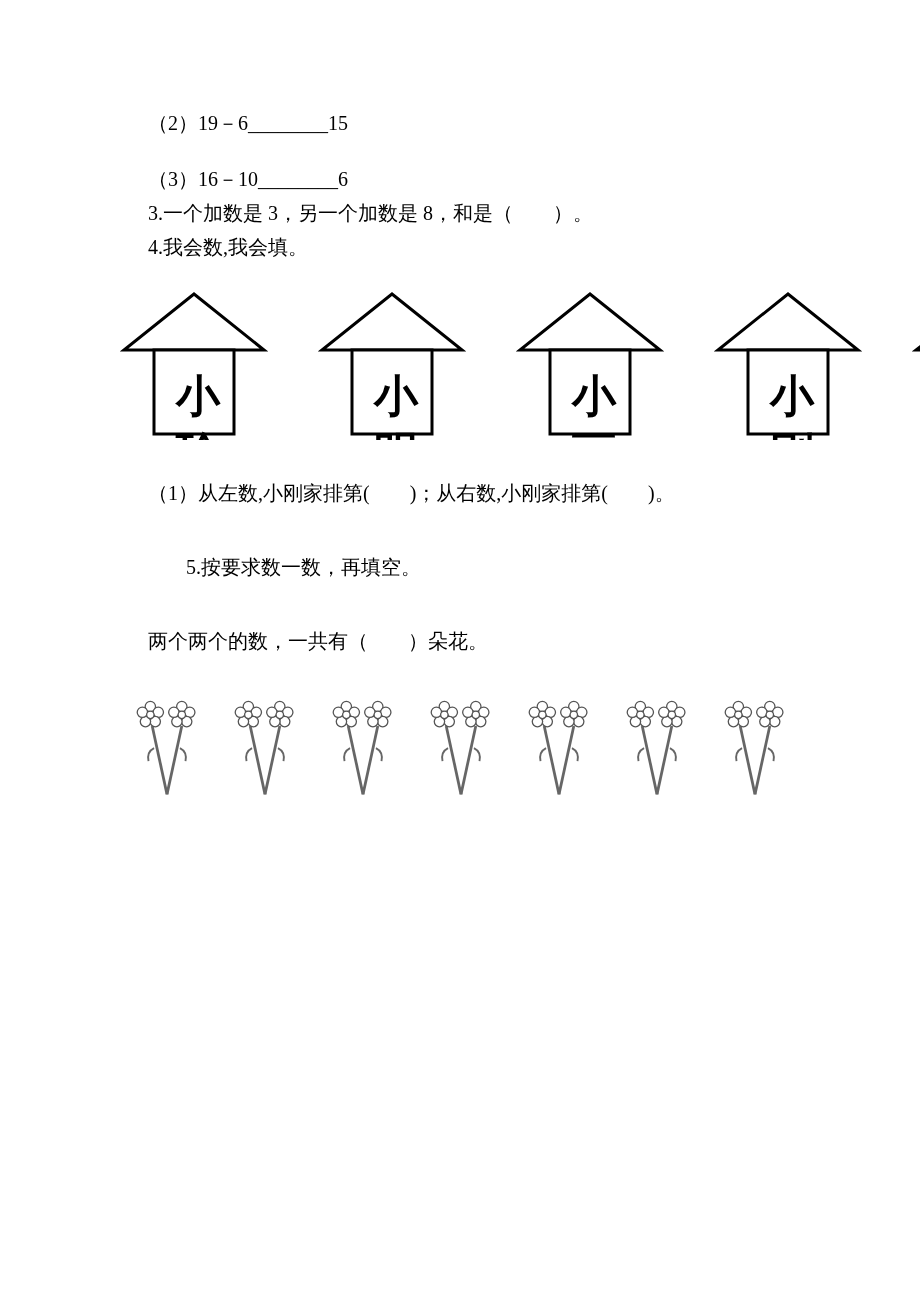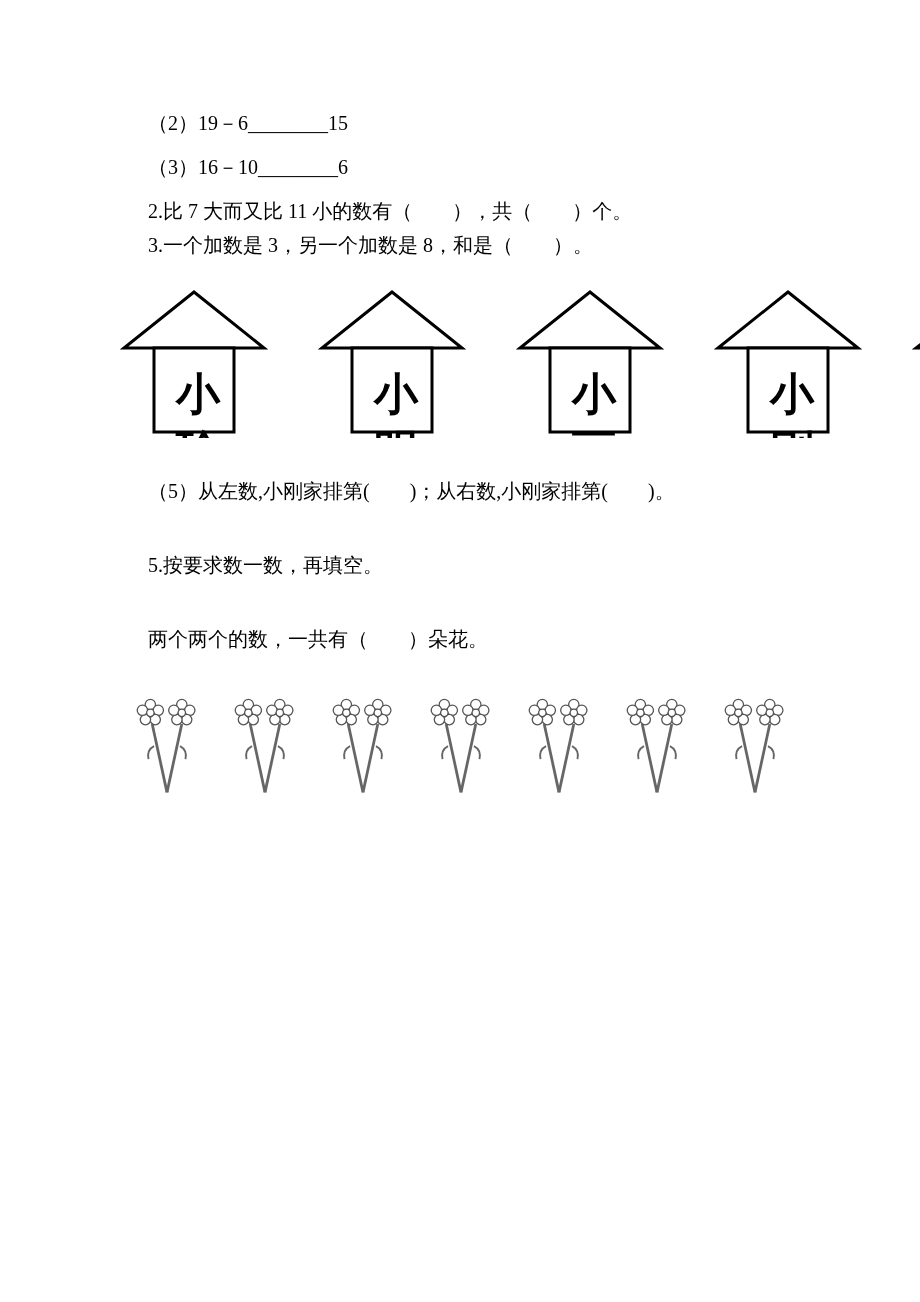--- a/index.html
+++ b/index.html
@@ -3,42 +3,42 @@
 <meta charset="utf-8">
 <style>
   html,body{margin:0;padding:0;background:#fff;color:#000;font-family:"SimSun","Songti SC","STSong",serif;}
   .page{width:920px;height:1302px;position:relative;box-sizing:border-box;padding:110px 0 16px 148px;font-size:20px;line-height:1.3;}
   .line{margin-bottom:8px;}
   .houses{margin:30px 0 40px -28px;display:flex;gap:50px;overflow:hidden;width:800px;}
   .house{width:148px;flex:0 0 148px;}
   .house-label{font-size:44px;font-weight:600;text-align:center;padding:6px 4px;}
   .house svg{display:block;}
   .q{margin:28px 0 48px 0;}
-  .q5{margin-top:10px;}
+  .q5{margin-top:10px;margin-left:38px;}
   .flowers{margin:40px 0 0 -18px;display:flex;gap:24px;}
   .flowerpair svg{display:block;}
 </style>
 </head>
 <body>
 
 <div class="page">
 
   <div class="line">
     <span>（2）19－6________15</span>
   </div>
-  <div class="line" style="margin-top:18px">
+  <div class="line" style="margin-top:30px">
     <span>（3）16－10________6</span>
   </div>
 
-  <div class="line" style="margin-top:18px">
-    <span>2.比 7 大而又比 11 小的数有（　　），共（　　）个。</span>
-  </div>
   <div class="line">
     <span>3.一个加数是 3，另一个加数是 8，和是（　　）。</span>
   </div>
+  <div class="line">
+    <span>4.我会数,我会填。</span>
+  </div>
 
   <div class="houses">
 
   <div class="house" style="position: relative;">
         <svg viewBox="0 0 148 150" width="148" height="150">
     <polygon points="74,4 4,60 144,60" fill="#fff" stroke="#000" stroke-width="3"></polygon>
     <rect x="34" y="60" width="80" height="84" fill="#fff" stroke="#000" stroke-width="3"></rect>
   </svg>
         <div class="house-label" style="position: absolute; left: 34px; top: 72px; width: 80px;">小玲</div>
       </div>
@@ -65,21 +65,21 @@
       </div>
       <div class="house" style="position: relative;">
         <svg viewBox="0 0 148 150" width="148" height="150">
     <polygon points="74,4 4,60 144,60" fill="#fff" stroke="#000" stroke-width="3"></polygon>
     <rect x="34" y="60" width="80" height="84" fill="#fff" stroke="#000" stroke-width="3"></rect>
   </svg>
       </div>
     </div>
 
   <div class="q">
-    <span>（5）从左数,小刚家排第(　　)；从右数,小刚家排第(　　)。</span>
+    <span>（1）从左数,小刚家排第(　　)；从右数,小刚家排第(　　)。</span>
   </div>
 
   <div class="q q5">
     <span>5.按要求数一数，再填空。</span>
   </div>
   <div class="q" style="margin-top:16px;margin-bottom:20px">
     <span>两个两个的数，一共有（　　）朵花。</span>
   </div>
 
   <div class="flowers">

